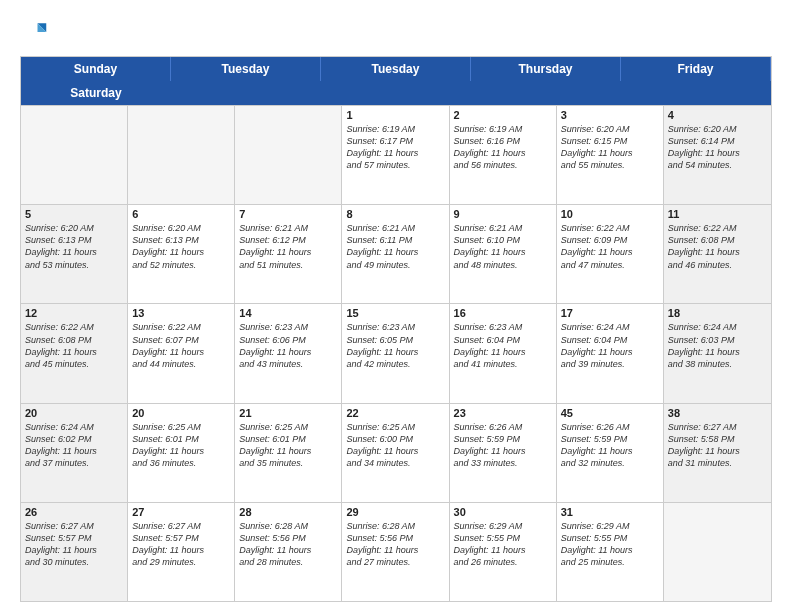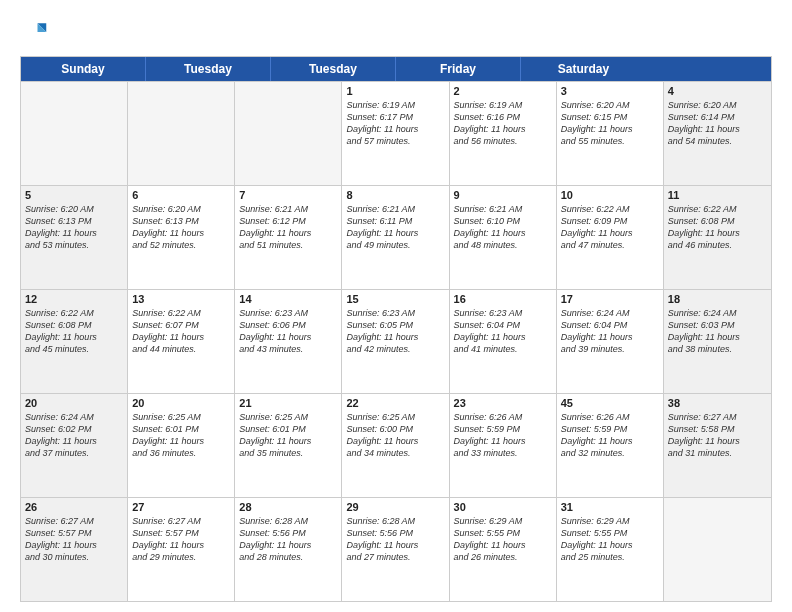--- a/index.html
+++ b/index.html
@@ -56,21 +56,21 @@
       color: #444;
     }
     .calendar {
       flex: 1;
       display: flex;
       flex-direction: column;
       border: 1px solid #ccc;
     }
     .cal-header-row {
       display: grid;
-      grid-template-columns: repeat(6, 1fr);
+      grid-template-columns: repeat(5, 1fr);
       background: #2255a4;
     }
     .cal-header-cell {
       color: #fff;
       font-size: 12px;
       font-weight: bold;
       text-align: center;
       padding: 5px 2px;
       border-right: 1px solid #4477cc;
     }
@@ -130,20 +130,21 @@
     <div class="title-block">
       <h1></h1>
       <h2></h2>
     </div>
   </div>
   <div class="calendar">
     <div class="cal-header-row" id="cal-header">
         <div class="cal-header-cell">Sunday</div>
         <div class="cal-header-cell">Tuesday</div>
         <div class="cal-header-cell">Tuesday</div>
+        <div class="cal-header-cell">Thursday</div>
         <div class="cal-header-cell">Friday</div>
         <div class="cal-header-cell">Saturday</div>
       </div>
     <div class="cal-body" id="cal-body">
         <div class="cal-row">
           <div class="cal-cell empty"></div>
           <div class="cal-cell empty"></div>
           <div class="cal-cell empty"></div>
           <div class="cal-cell">
             <div class="day-num">1</div>

